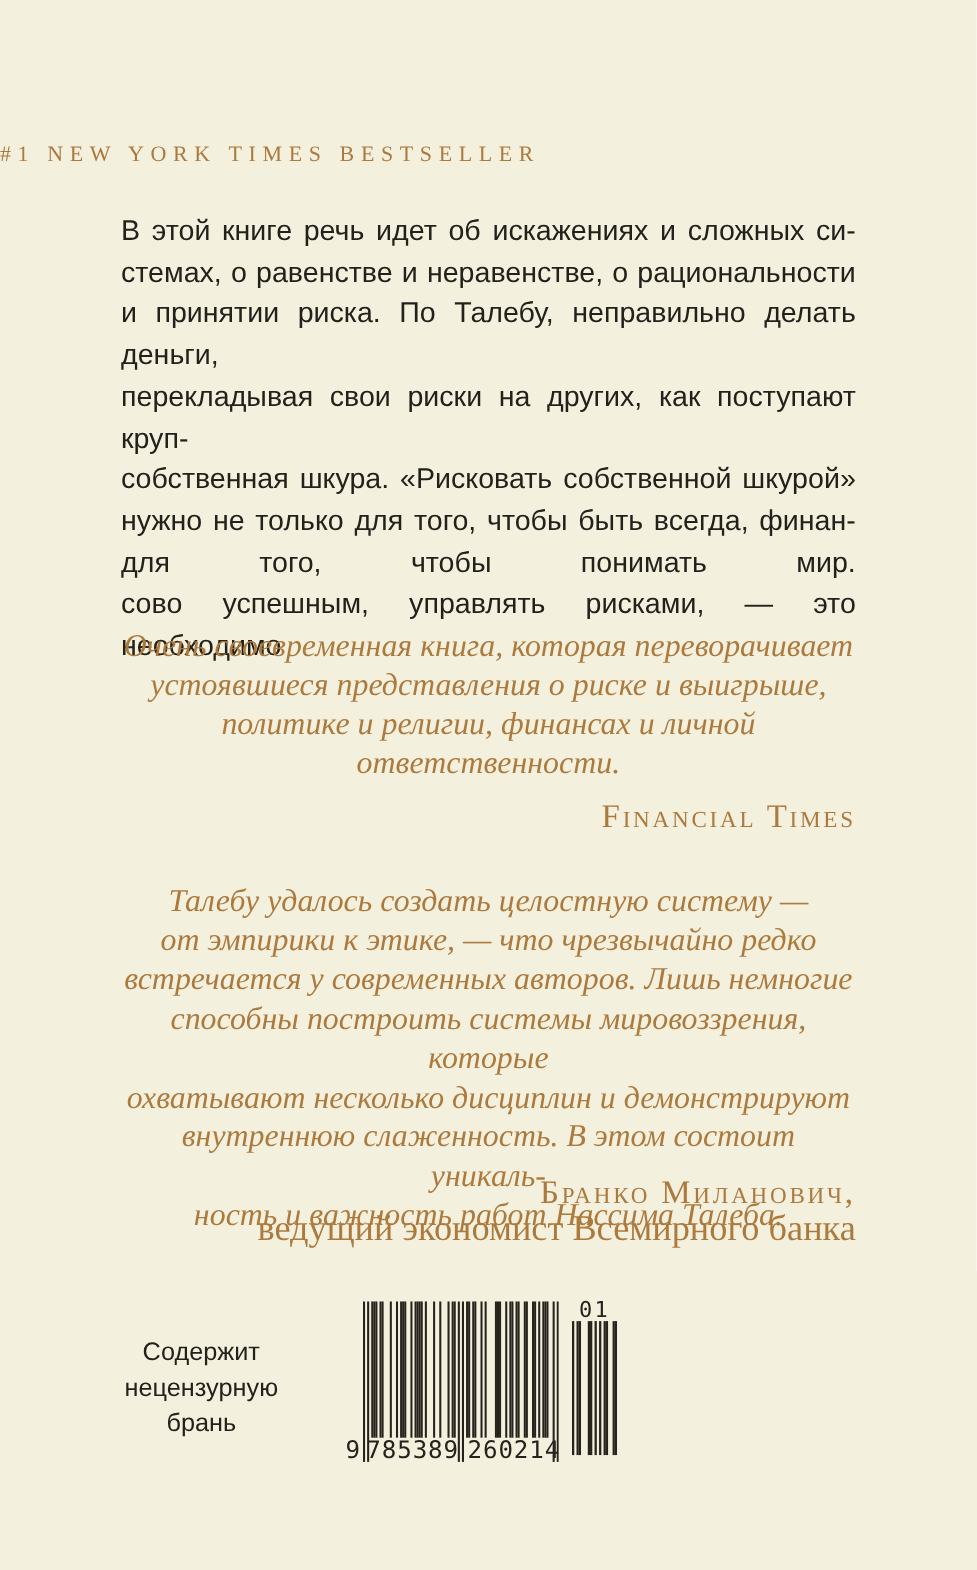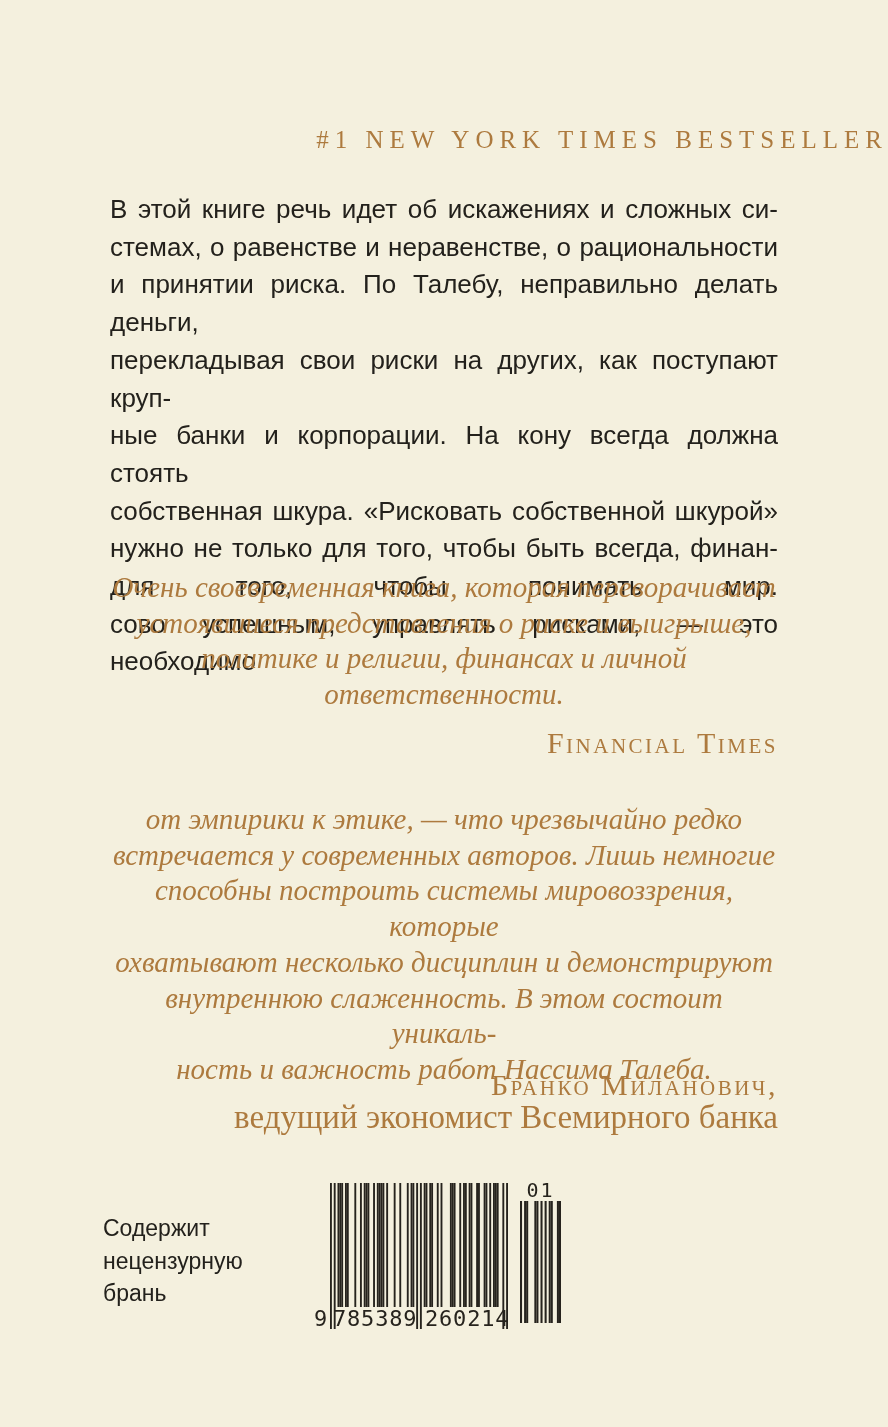--- a/index.html
+++ b/index.html
@@ -13,23 +13,23 @@
   .cover{
     position:relative;
     width:888px;height:1427px;
     background:var(--background);
     overflow:hidden;
     font-family:"Liberation Sans",sans-serif;
     color:var(--ink);
   }
   .bestseller{
     position:absolute;top:124px;left:0;width:888px;
-    text-align:right;
+    text-align:left;
     font-family:"Liberation Serif",serif;
-    font-size:25px;line-height:32px;
+    font-size:20px;line-height:32px;
     letter-spacing:6px;
     color:var(--accent);
   }
   .annotation{
     position:absolute;top:191px;left:110px;width:668px;
     font-size:26px;line-height:37.7px;
   }
   .annotation .line{
     text-align:justify;
     text-align-last:justify;
@@ -59,21 +59,21 @@
     letter-spacing:2.5px;
   }
   .attr-ft{top:726px;}
   .attr-name{top:1068px;}
   .attr-role{
     top:1100px;
     font-size:33px;line-height:34px;
   }
   .content-warning{
     position:absolute;left:103px;top:1212px;width:160px;
-    text-align:left;
+    text-align:center;
     font-size:23px;line-height:32.5px;
   }
   .barcode-block{
     position:absolute;left:314px;top:1180px;width:260px;height:150px;
   }
   .barcode-block svg{display:block;position:absolute;}
   .barcode-block svg rect{fill:var(--bar);}
   .ean-main{left:16px;top:3px;}
   .ean-addon{left:206px;top:21px;}
   .bc-digit{
@@ -101,37 +101,37 @@
 
 <div class="cover">
 
   <div class="bestseller">#1 NEW YORK TIMES BESTSELLER</div>
 
   <div class="annotation">
       <div class="line">В этой книге речь идет об искажениях и сложных си-</div>
       <div class="line">стемах, о равенстве и неравенстве, о рациональности</div>
       <div class="line">и принятии риска. По Талебу, неправильно делать деньги,</div>
       <div class="line">перекладывая свои риски на других, как поступают круп-</div>
-      <div class="line">ные банки и корпорации. На кону всегда должна стоять</div>
       <div class="line">собственная шкура. «Рисковать собственной шкурой»</div>
       <div class="line">нужно не только для того, чтобы быть всегда, финан-</div>
       <div class="line">для того, чтобы понимать мир.</div>
       <div class="line">сово успешным, управлять рисками, — это необходимо</div>
     </div>
 
   <div class="quote quote-1">
       <div class="qline">Очень своевременная книга, которая переворачивает</div>
       <div class="qline">устоявшиеся представления о риске и выигрыше,</div>
       <div class="qline">политике и религии, финансах и личной</div>
       <div class="qline">ответственности.</div>
     </div>
 
   <div class="attribution attr-smallcaps attr-ft">Financial Times</div>
 
   <div class="quote quote-2">
+      <div class="qline">Талебу удалось создать целостную систему —</div>
       <div class="qline">от эмпирики к этике, — что чрезвычайно редко</div>
       <div class="qline">встречается у современных авторов. Лишь немногие</div>
       <div class="qline">способны построить системы мировоззрения, которые</div>
       <div class="qline">охватывают несколько дисциплин и демонстрируют</div>
       <div class="qline">внутреннюю слаженность. В этом состоит уникаль-</div>
       <div class="qline">ность и важность работ Нассима Талеба.</div>
     </div>
 
   <div class="attribution attr-smallcaps attr-name">Бранко Миланович,</div>
 

